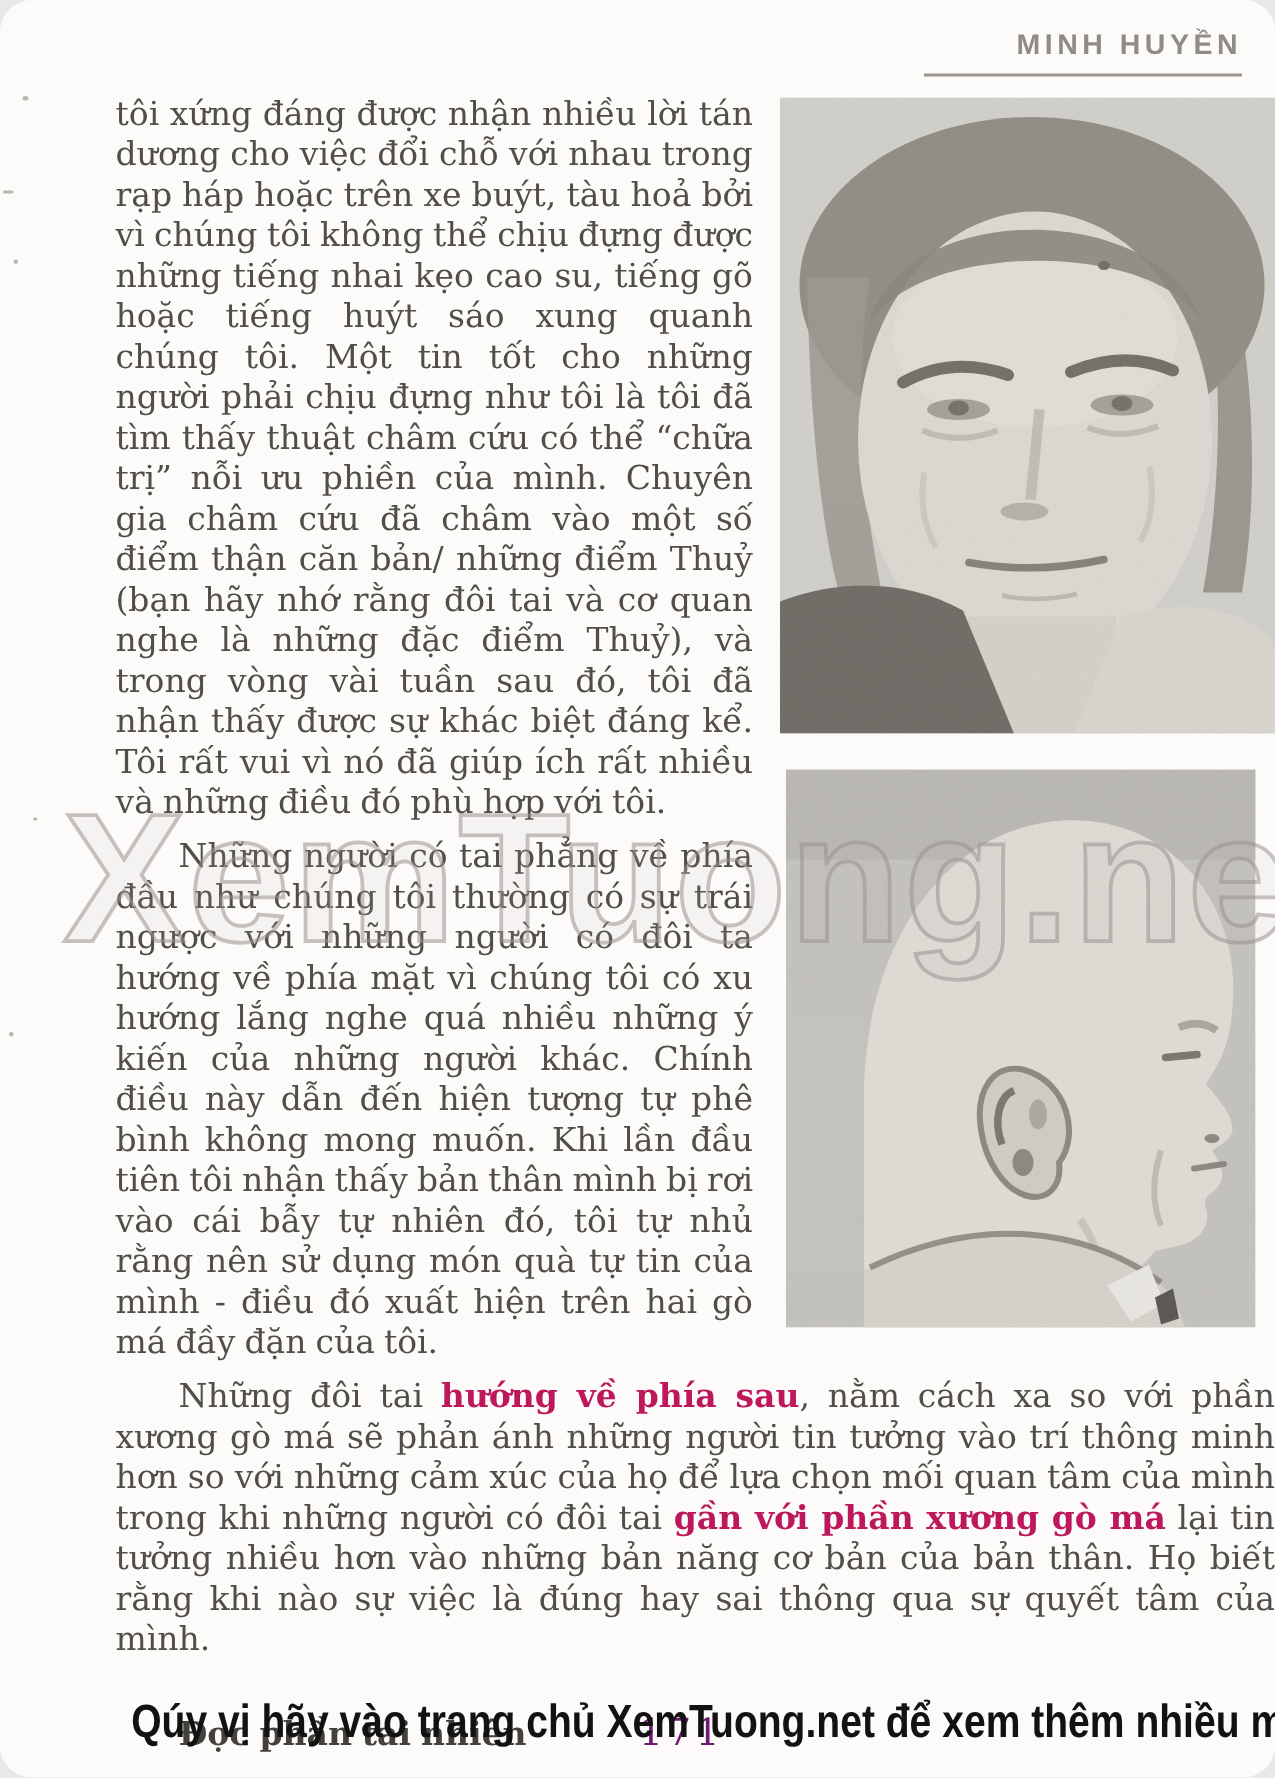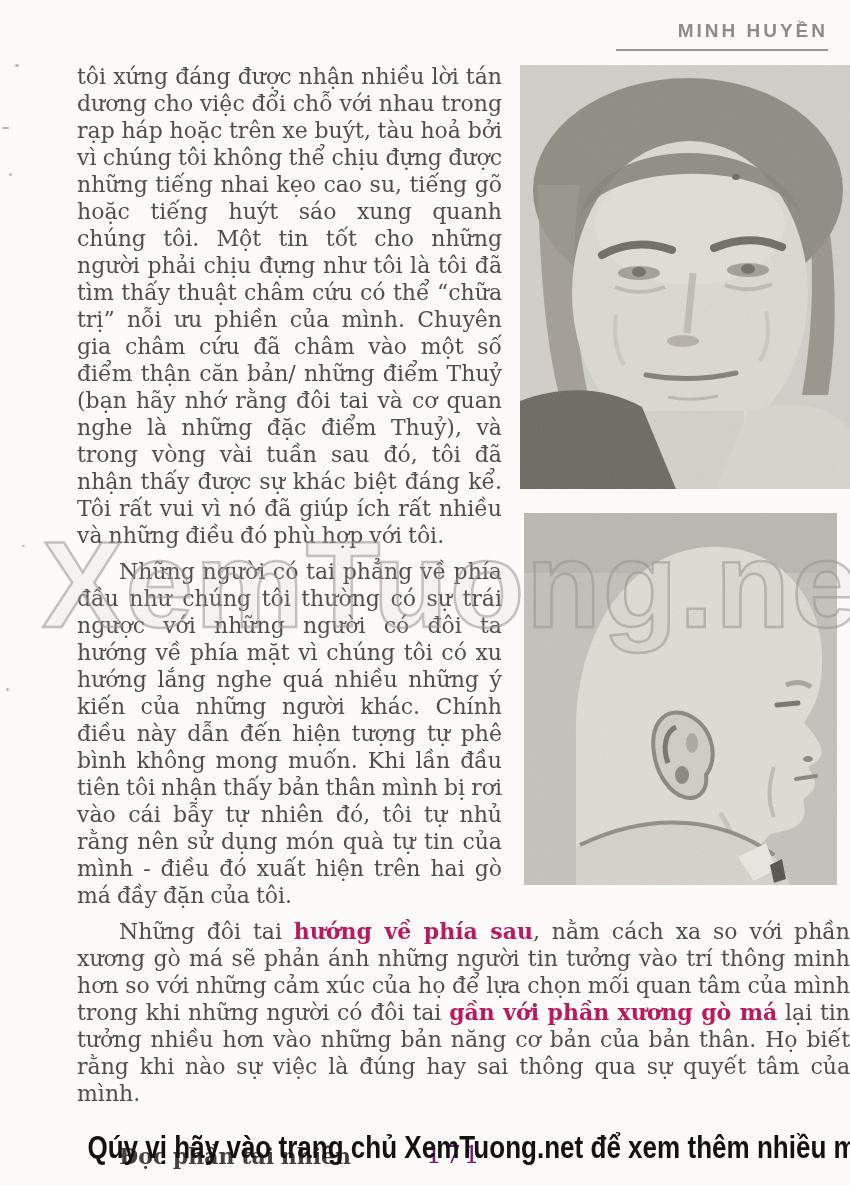--- a/index.html
+++ b/index.html
@@ -4,20 +4,21 @@
 <style>
   html,body{margin:0;padding:0;background:#e8e8e8;}
   .page{
     position:relative;
     width:850px;height:1185px;
     margin:0 auto;
     background:#fcfbf9;
     overflow:hidden;
     font-family:"DejaVu Serif","Liberation Serif",serif;
     color:#514e49;
+    border-radius:21px;
   }
   
   .header{
     padding:20px 22px 0 0;
     text-align:right;
   }
   .header-rule-wrap{
     display:inline-block;
     min-width:212px;
     text-align:right;

